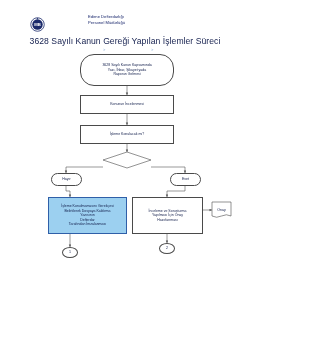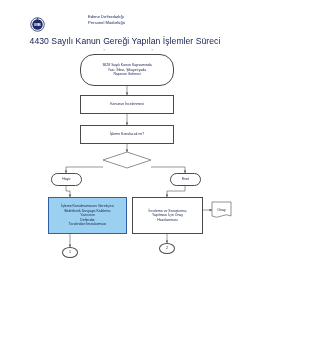--- a/index.html
+++ b/index.html
@@ -134,21 +134,21 @@
       <path d="M19 5.5 L21 8.5 L17 8.5 Z" fill="#1b2a6b"></path>
       <text x="19" y="22.5" font-family="Liberation Sans, sans-serif" font-size="8.5" font-weight="bold" fill="#ffffff" text-anchor="middle">MB</text>
     </svg>
   </div>
 
   <div class="org-block">
     <div class="org-line">Edirne Defterdarlığı</div>
     <div class="org-line">Personel Müdürlüğü</div>
   </div>
 
-  <div class="doc-title">4430 Sayılı Kanun Gereği Yapılan İşlemler Süreci</div>
+  <div class="doc-title">3628 Sayılı Kanun Gereği Yapılan İşlemler Süreci</div>
 
   <div class="canvas">
 
     <svg class="edges" viewBox="0 0 250 353">
       <defs>
         <marker id="ah" markerWidth="5" markerHeight="5" refX="4.2" refY="2" orient="auto">
           <path d="M0,0 L4.4,2 L0,4 Z" fill="#555555"></path>
         </marker>
       </defs>
       <g stroke="#555555" stroke-width="0.6" fill="none" marker-end="url(#ah)">

